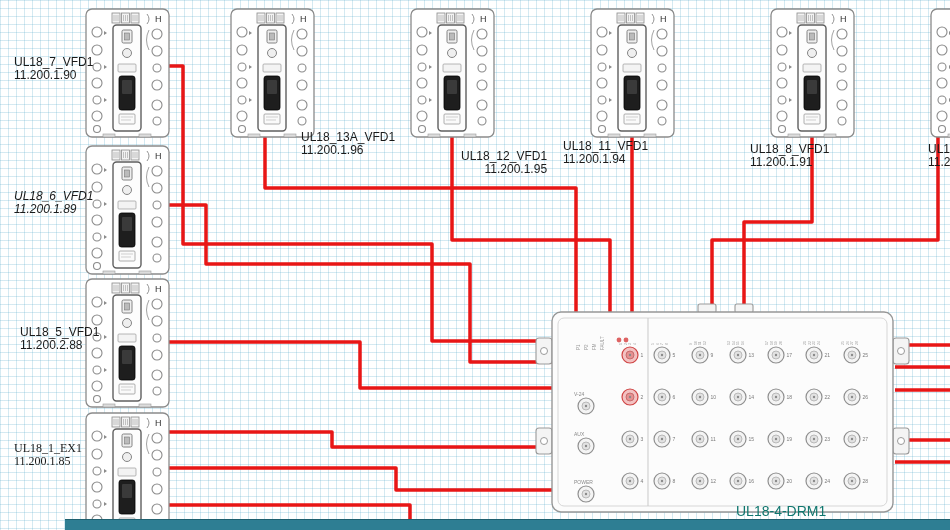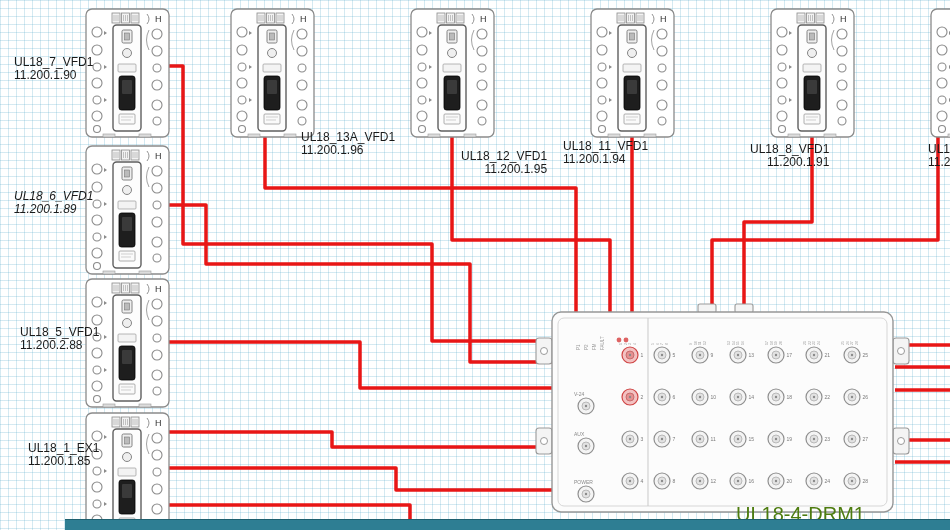--- a/index.html
+++ b/index.html
@@ -10,21 +10,21 @@
       linear-gradient(to right, rgba(102,178,208,0.28) 1px, transparent 1px),
       linear-gradient(to bottom, rgba(102,178,208,0.28) 1px, transparent 1px);
     background-size:8px 8px;
   }
   #canvas{position:absolute;inset:0}
   #wires{position:absolute;left:0;top:0;z-index:2}
   #wires polyline{fill:none;stroke-width:3.5px;stroke-linejoin:round}
   .device{position:absolute;width:85px;height:130px;z-index:3}
   .dev-label{position:absolute;z-index:4;font-size:12px;line-height:13px;color:#1b1b1b;white-space:nowrap}
   #drm{position:absolute;left:530px;top:300px;width:420px;height:232px;z-index:3}
-  .drm-label{position:absolute;left:736px;top:503px;font-size:20px;color:#4d7c0f;z-index:4;white-space:nowrap}
+  .drm-label{position:absolute;left:736px;top:503px;font-size:14px;color:#0f766e;z-index:4;white-space:nowrap}
   .bottom-bar{position:absolute;left:65px;top:519px;width:885px;height:11px;border-top:1px solid #20606f;z-index:10}
   svg text{font-family:"Liberation Sans",sans-serif}
 </style>
 </head>
 <body>
 
 <div id="canvas">
   <svg id="wires" width="950" height="530" viewBox="0 0 950 530">
       <polyline points="168,66 183,66 183,244 432,244 432,341 556,341" stroke="#e81616"></polyline>
       <polyline points="168,205 206,205 206,264 470,264 470,362 556,362" stroke="#e81616"></polyline>
@@ -273,21 +273,21 @@
   <circle cx="42" cy="45" r="4.5" fill="#efefef" stroke="#777777" stroke-width="0.9"></circle>
   <rect x="33" y="56" width="18" height="8" rx="1" fill="#f3f3f3" stroke="#999999" stroke-width="0.7"></rect>
   <rect x="34" y="68" width="16" height="34" rx="2.5" fill="#1e1e1e" stroke="#000000" stroke-width="0.8"></rect>
   <rect x="37" y="72" width="10" height="14" rx="1" fill="#3a3a3a"></rect>
   <rect x="34" y="106" width="16" height="10" rx="1" fill="#fafafa" stroke="#999999" stroke-width="0.8"></rect>
   <line x1="36" y1="109" x2="48" y2="109" stroke="#bbbbbb" stroke-width="0.7"></line>
   <line x1="36" y1="112" x2="46" y2="112" stroke="#bbbbbb" stroke-width="0.7"></line>
   <rect x="18" y="126" width="12" height="3" fill="#dddddd" stroke="#999999" stroke-width="0.6"></rect>
   <rect x="54" y="126" width="12" height="3" fill="#dddddd" stroke="#999999" stroke-width="0.6"></rect>
   </svg></div>
-      <div class="dev-label" style="left: 28px; top: 442px;">
+      <div class="dev-label" style="left: 14px; top: 442px; font-family: Liberation Serif, serif;">
         <div>UL18_1_EX1</div>
         <div>11.200.1.85</div>
       </div>
       <div class="device" style="left: 230px; top: 8px;"><svg width="85" height="130" viewBox="0 0 85 130">
   <rect x="1" y="1" width="83" height="128" rx="6" fill="#ffffff" stroke="#8b8b8b" stroke-width="1.3"></rect>
   <g stroke="#8b8b8b" fill="#f2f2f2" stroke-width="0.8">
     <rect x="27" y="5" width="8" height="10"></rect>
             <rect x="36.5" y="5" width="8" height="10"></rect>
             <rect x="46" y="5" width="8" height="10"></rect>
   </g>
@@ -513,21 +513,21 @@
   <circle cx="42" cy="45" r="4.5" fill="#efefef" stroke="#777777" stroke-width="0.9"></circle>
   <rect x="33" y="56" width="18" height="8" rx="1" fill="#f3f3f3" stroke="#999999" stroke-width="0.7"></rect>
   <rect x="34" y="68" width="16" height="34" rx="2.5" fill="#1e1e1e" stroke="#000000" stroke-width="0.8"></rect>
   <rect x="37" y="72" width="10" height="14" rx="1" fill="#3a3a3a"></rect>
   <rect x="34" y="106" width="16" height="10" rx="1" fill="#fafafa" stroke="#999999" stroke-width="0.8"></rect>
   <line x1="36" y1="109" x2="48" y2="109" stroke="#bbbbbb" stroke-width="0.7"></line>
   <line x1="36" y1="112" x2="46" y2="112" stroke="#bbbbbb" stroke-width="0.7"></line>
   <rect x="18" y="126" width="12" height="3" fill="#dddddd" stroke="#999999" stroke-width="0.6"></rect>
   <rect x="54" y="126" width="12" height="3" fill="#dddddd" stroke="#999999" stroke-width="0.6"></rect>
   </svg></div>
-      <div class="dev-label" style="left: 750px; top: 143px; text-align: right;">
+      <div class="dev-label" style="left: 750px; top: 143px;">
         <div>UL18_8_VFD1</div>
         <div>11.200.1.91</div>
       </div>
       <div class="device" style="left: 930px; top: 8px;"><svg width="85" height="130" viewBox="0 0 85 130">
   <rect x="1" y="1" width="83" height="128" rx="6" fill="#ffffff" stroke="#8b8b8b" stroke-width="1.3"></rect>
   <g stroke="#8b8b8b" fill="#f2f2f2" stroke-width="0.8">
     <rect x="27" y="5" width="8" height="10"></rect>
             <rect x="36.5" y="5" width="8" height="10"></rect>
             <rect x="46" y="5" width="8" height="10"></rect>
   </g>

